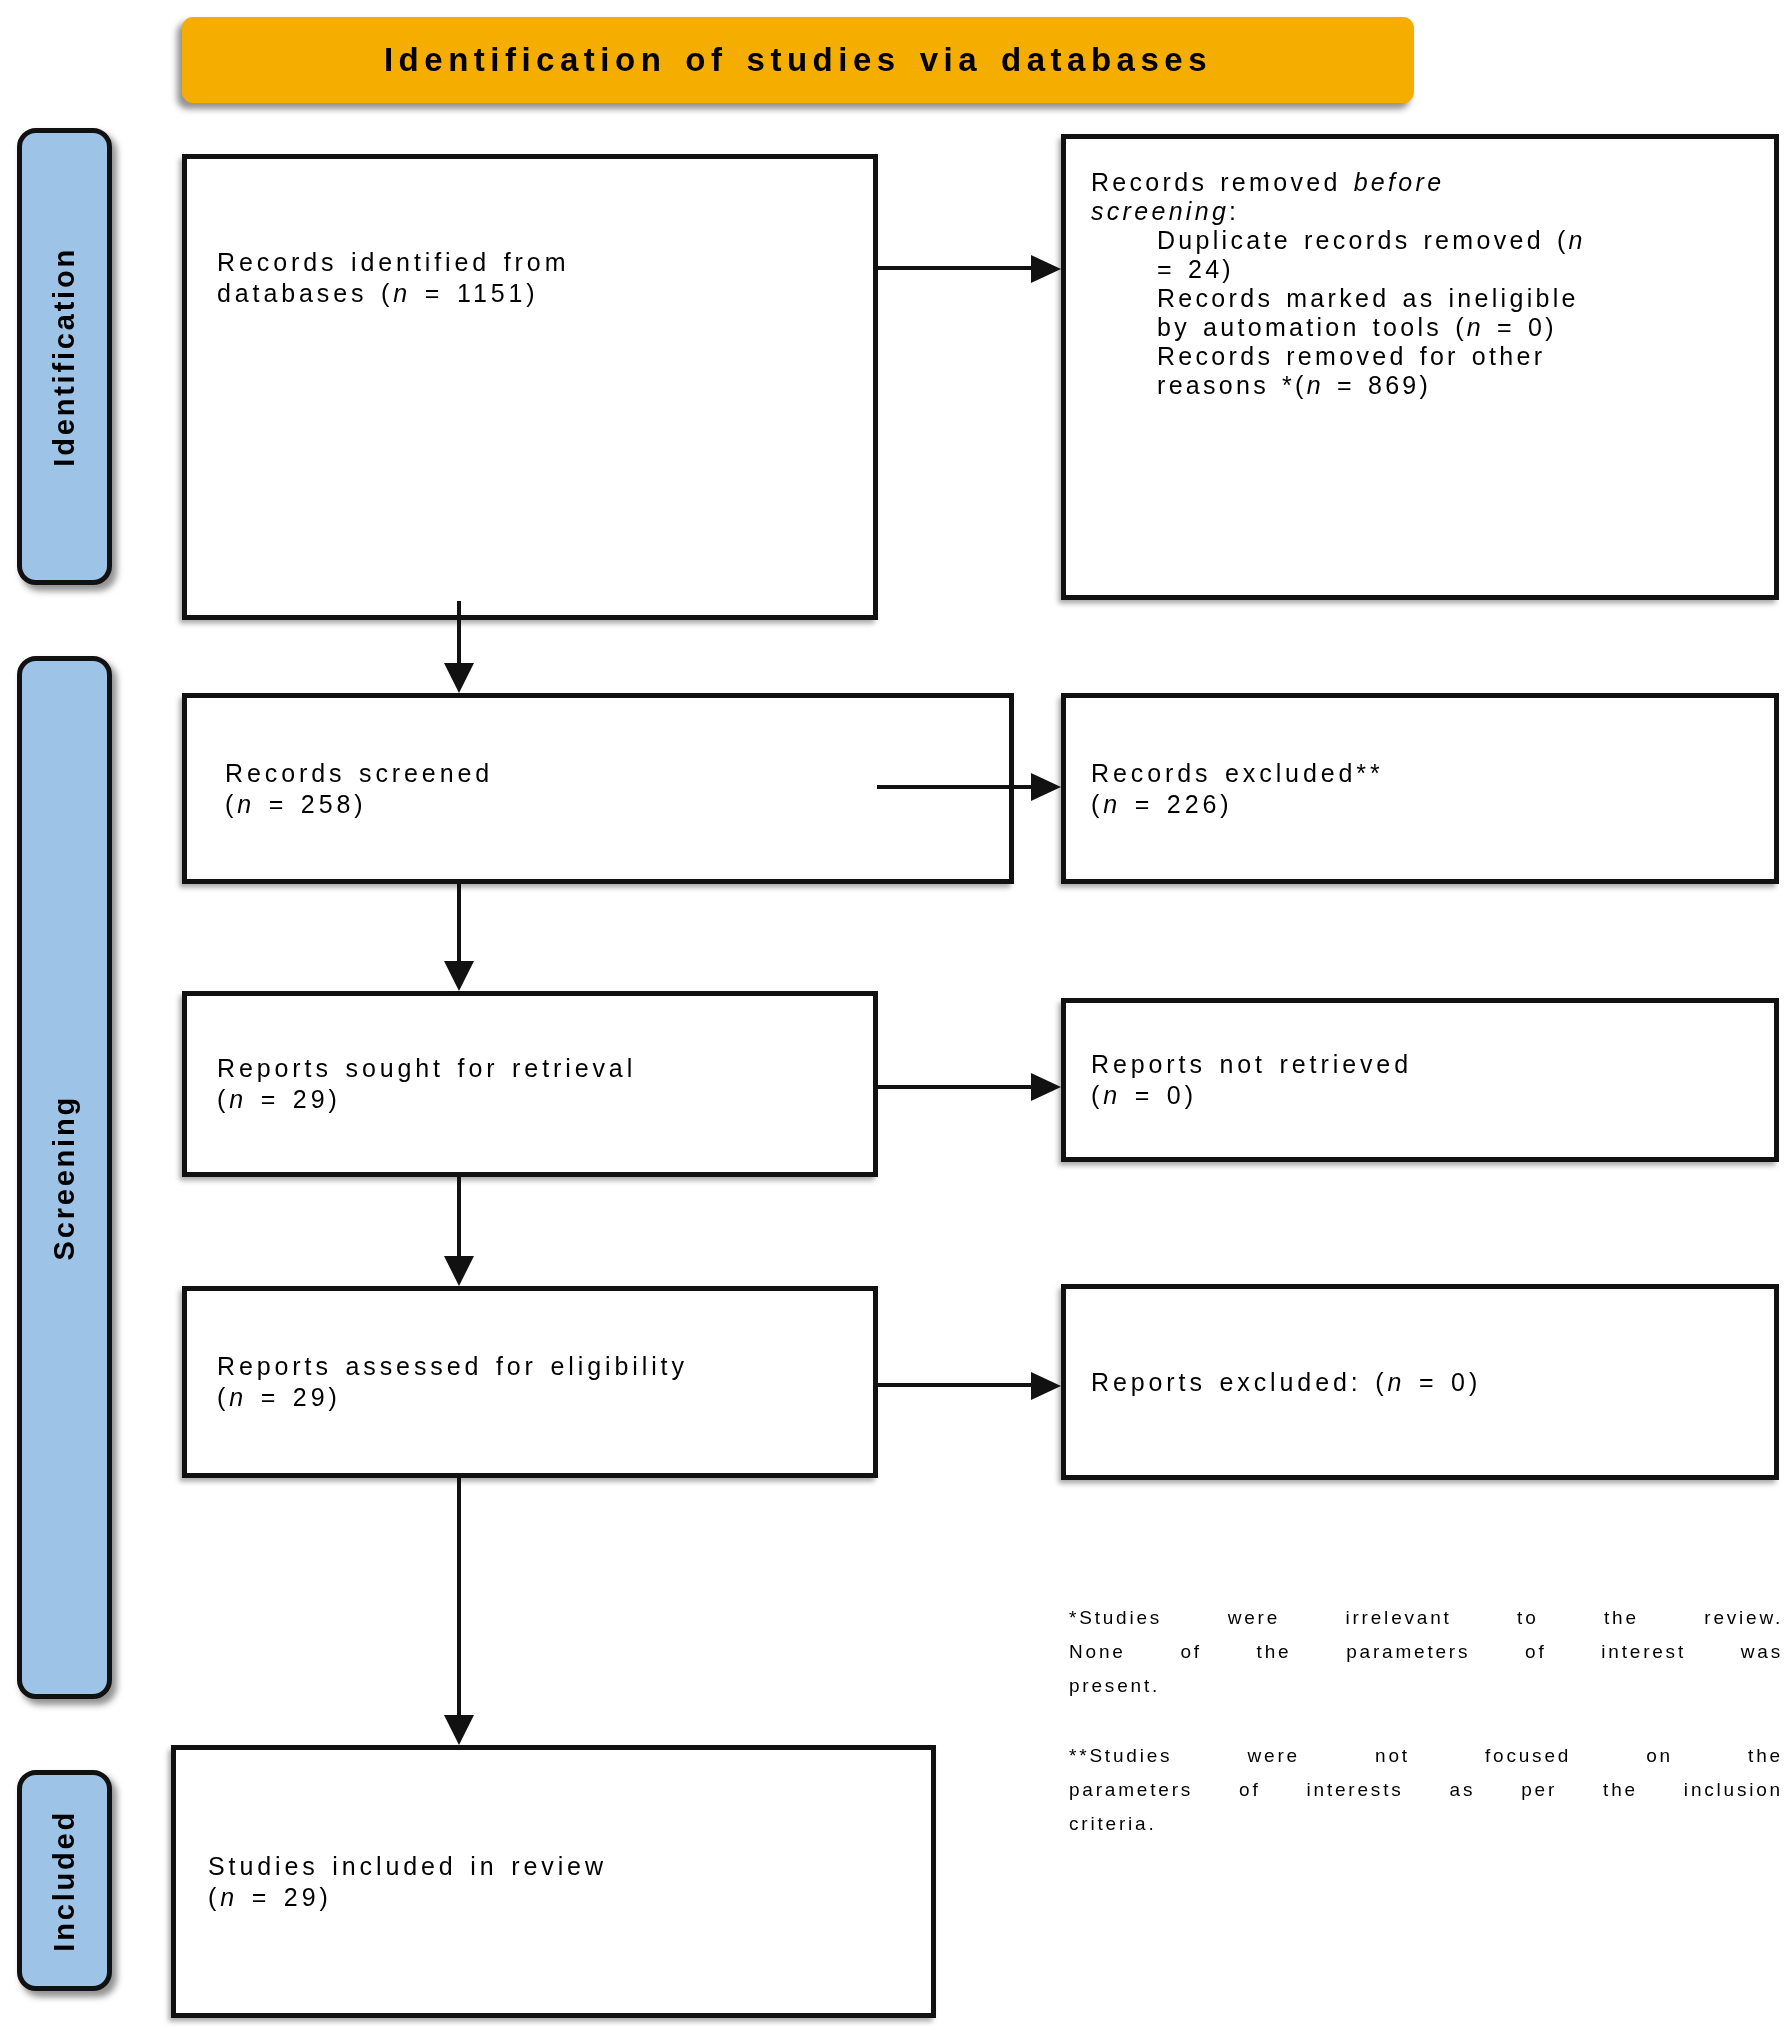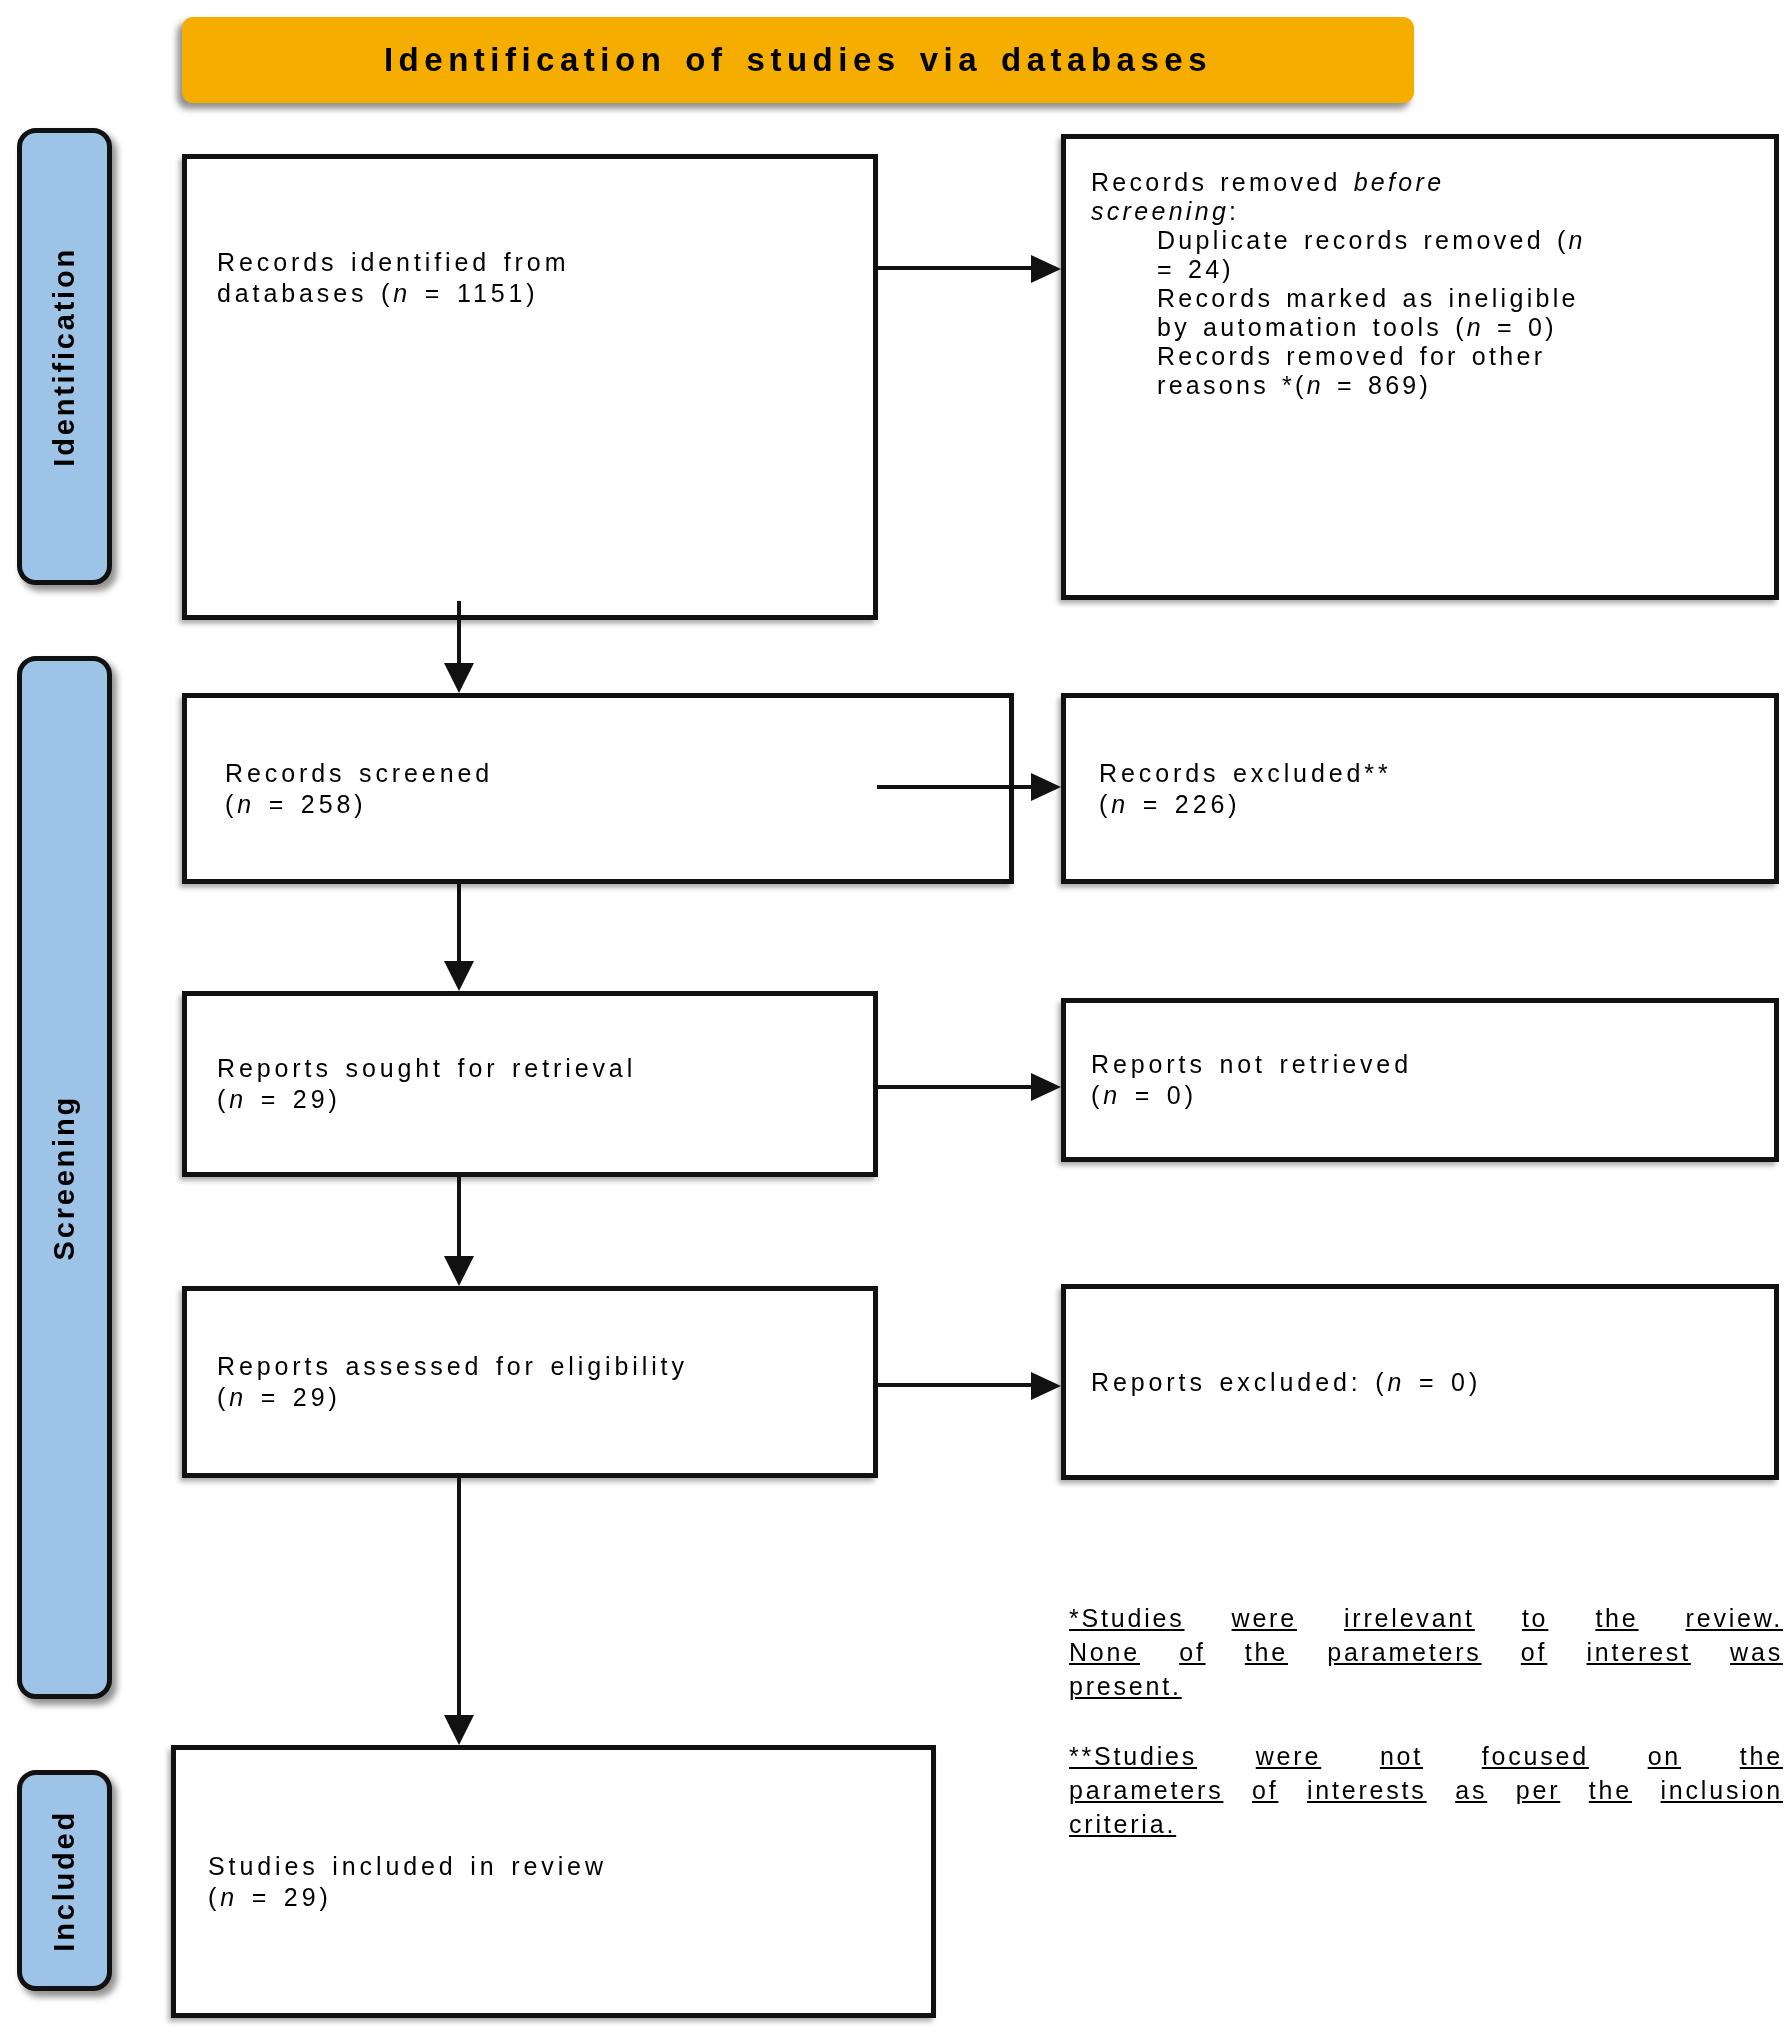--- a/index.html
+++ b/index.html
@@ -42,21 +42,21 @@
     box-shadow:-3.3px 4.4px 5px rgba(40,40,40,.4);
   }
   .vcenter{display:flex;flex-direction:column;justify-content:center;}
   #box-records-identified{left:182px;top:134px;width:696px;height:466px;padding:88px 11px 0 30px;margin-top:20px;}
   #box-records-screened{left:182px;top:693px;width:832px;height:191px;padding-left:38px;}
   #box-reports-sought{left:182px;top:991px;width:696px;height:186px;padding-left:30px;}
   #box-reports-assessed{left:182px;top:1286px;width:696px;height:192px;padding-left:30px;}
   #box-studies-included{left:171px;top:1745px;width:765px;height:273px;padding-left:32px;}
 
   #box-records-removed{left:1061px;top:134px;width:718px;height:466px;padding:29px 14px 0 25px;line-height:29px;letter-spacing:3.3px;}
-  #box-records-excluded{left:1061px;top:693px;width:718px;height:191px;padding-left:33px;}
+  #box-records-excluded{left:1061px;top:693px;width:718px;height:191px;padding-left:25px;}
   #box-reports-not-retrieved{left:1061px;top:998px;width:718px;height:164px;padding-left:25px;}
   #box-reports-excluded{left:1061px;top:1284px;width:718px;height:196px;padding-left:25px;}
 
   .line{white-space:nowrap;}
   .indent{margin-left:66px;}
   i{font-style:italic;}
 
   
   .vline{position:absolute;width:3.9px;background:var(--ink);}
   .vhead{position:absolute;width:0;height:0;
@@ -71,21 +71,21 @@
   #arr-v2-line{left:457px;top:883px;height:79px;} #arr-v2-head{left:444px;top:961px;}
   #arr-v3-line{left:457px;top:1177px;height:80px;} #arr-v3-head{left:444px;top:1256px;}
   #arr-v4-line{left:457px;top:1478px;height:240px;} #arr-v4-head{left:444px;top:1715px;}
 
   #arr-h1-line{left:877px;top:266px;width:156px;} #arr-h1-head{left:1031px;top:255px;}
   #arr-h2-line{left:877px;top:785px;width:156px;} #arr-h2-head{left:1031px;top:773px;}
   #arr-h3-line{left:877px;top:1085px;width:156px;} #arr-h3-head{left:1031px;top:1073px;}
   #arr-h4-line{left:877px;top:1383px;width:156px;} #arr-h4-head{left:1031px;top:1372px;}
 
   
-  .fnote{position:absolute;left:1069px;width:714px;font-size:25px;line-height:34px;letter-spacing:2.8px;text-decoration:underline;}
+  .fnote{position:absolute;left:1069px;width:714px;font-size:19px;line-height:34px;letter-spacing:2.8px;}
   #footnote-first{top:1601px;}
   #footnote-second{top:1739px;}
   .jline{display:flex;justify-content:space-between;}
 </style>
 </head>
 <body>
 
 <div class="canvas">
 
   <div class="banner">

